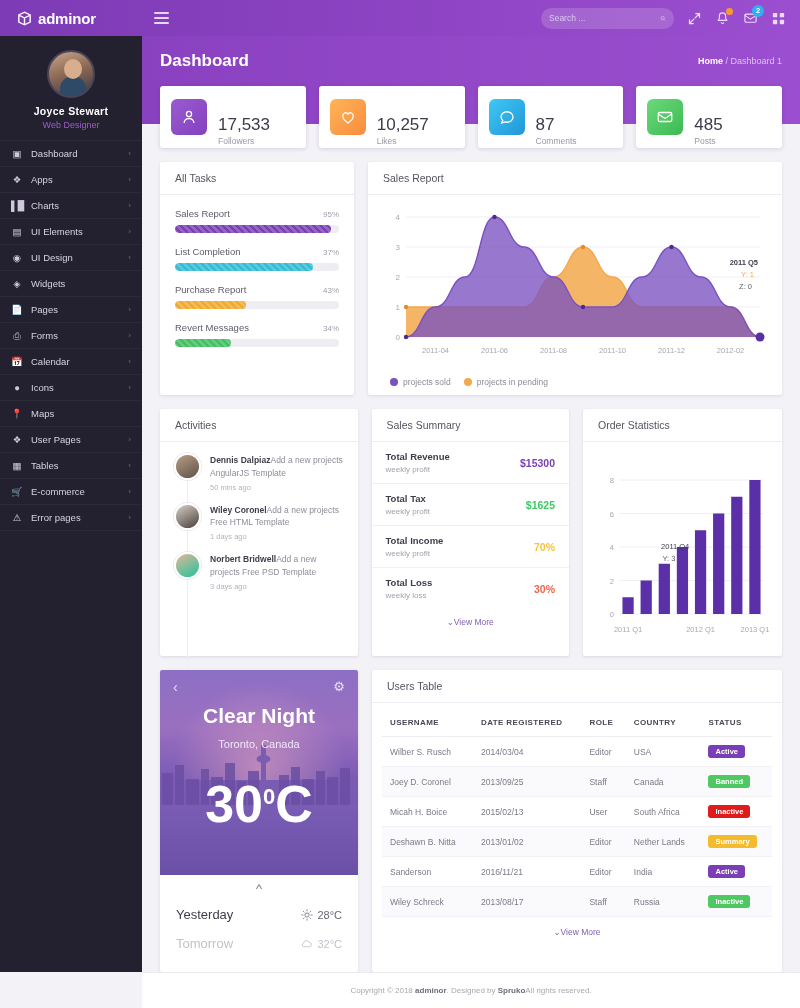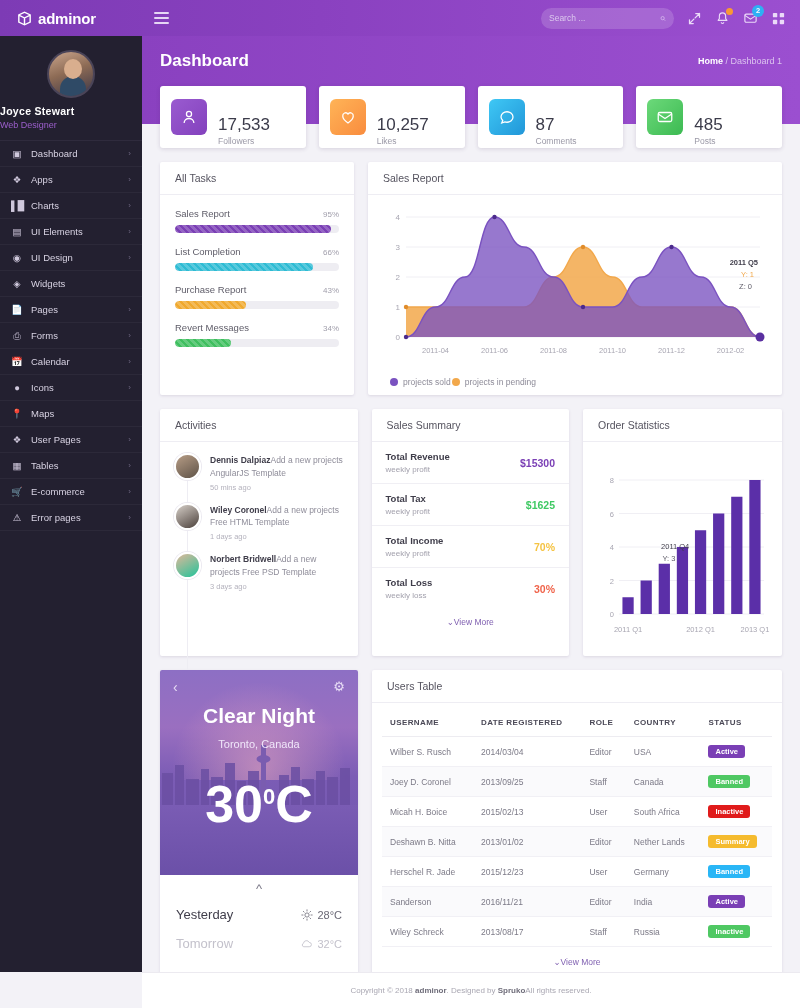--- a/index.html
+++ b/index.html
@@ -47,21 +47,21 @@
     position: absolute; top: -6px; right: -6px; min-width: 12px; height: 12px;
     border-radius: 50%; background: #29b6f6; color: #fff;
     font-size: 7.5px; line-height: 12px; text-align: center; font-weight: bold;
   }
 
   
   .sidebar {
     position: absolute; top: 36px; left: 0; width: 142px; height: 936px;
     background: #232030; z-index: 20; overflow: hidden;
   }
-  .profile { padding: 14px 0 10px; }
+  .profile { padding: 14px 0 10px; text-align: center; }
   .avatar-ring {
     width: 48px; height: 48px; border-radius: 50%; margin: 0 auto 7px;
     border: 2px solid #4a4458; overflow: hidden;
     background: linear-gradient(160deg,#caa58c 0%,#8d6b55 45%,#3b3546 100%);
     position: relative;
   }
   .avatar-ring::after {
     content: ""; position: absolute; left: 11px; top: 24px; width: 26px; height: 26px;
     border-radius: 50% 50% 6px 6px; background: #2f4a66;
   }
@@ -136,21 +136,21 @@
   .task-pct { font-size: 8px; color: #a09eab; }
   .bar-bg { height: 8px; border-radius: 4px; background: #eeedf2; margin-top: 6px; overflow: hidden; }
   .bar-fg {
     height: 8px; border-radius: 4px;
     background-image: linear-gradient(45deg,rgba(255,255,255,.2) 25%,transparent 25%,transparent 50%,rgba(255,255,255,.2) 50%,rgba(255,255,255,.2) 75%,transparent 75%,transparent);
     background-size: 7px 7px;
   }
 
   
   .chart-box { padding: 10px 12px 6px; }
-  .legend { display: flex; gap: 1px; padding: 2px 0 8px 22px; }
+  .legend { display: flex; gap: 13px; padding: 2px 0 8px 22px; }
   .lg { display: flex; align-items: center; gap: 5px; font-size: 8.5px; color: #8d8b98; }
   .lg i { width: 8px; height: 8px; border-radius: 50%; display: block; }
 
   
   .acts { padding: 11px 14px 14px; position: relative; }
   .act { display: flex; gap: 9px; margin-bottom: 11px; position: relative; }
   .act:last-child { margin-bottom: 0; }
   .act-av {
     width: 27px; height: 27px; border-radius: 50%; flex: none; z-index: 2;
     border: 2px solid #fff; box-shadow: 0 0 0 1px #eceaf1;
@@ -437,21 +437,21 @@
               <span class="task-name">Sales Report</span>
               <span class="task-pct">95%</span>
             </div>
             <div class="bar-bg">
               <div class="bar-fg" id="bar0" style="width: 95%; background-color: rgb(122, 63, 181);"></div>
             </div>
           </div>
           <div class="task-row">
             <div class="task-top">
               <span class="task-name">List Completion</span>
-              <span class="task-pct">66%</span>
+              <span class="task-pct">37%</span>
             </div>
             <div class="bar-bg">
               <div class="bar-fg" id="bar1" style="width: 84%; background-color: rgb(47, 188, 212);"></div>
             </div>
           </div>
           <div class="task-row">
             <div class="task-top">
               <span class="task-name">Purchase Report</span>
               <span class="task-pct">43%</span>
             </div>
@@ -737,27 +737,20 @@
                   <td><span class="pill" style="background: rgb(224, 27, 27);">Inactive</span></td>
                 </tr>
                 <tr>
                   <td>Deshawn B. Nitta</td>
                   <td>2013/01/02</td>
                   <td>Editor</td>
                   <td>Nether Lands</td>
                   <td><span class="pill" style="background: rgb(245, 187, 46);">Summary</span></td>
                 </tr>
                 <tr>
-                  <td>Herschel R. Jade</td>
-                  <td>2015/12/23</td>
-                  <td>User</td>
-                  <td>Germany</td>
-                  <td><span class="pill" style="background: rgb(41, 182, 246);">Banned</span></td>
-                </tr>
-                <tr>
                   <td>Sanderson</td>
                   <td>2016/11/21</td>
                   <td>Editor</td>
                   <td>India</td>
                   <td><span class="pill" style="background: rgb(122, 63, 181);">Active</span></td>
                 </tr>
                 <tr>
                   <td>Wiley Schreck</td>
                   <td>2013/08/17</td>
                   <td>Staff</td>

